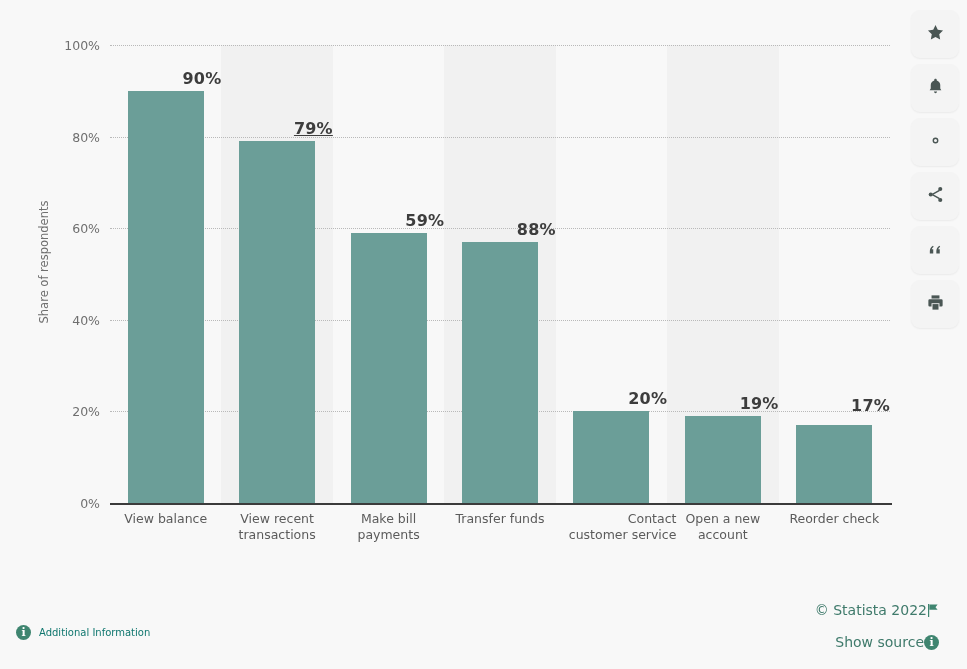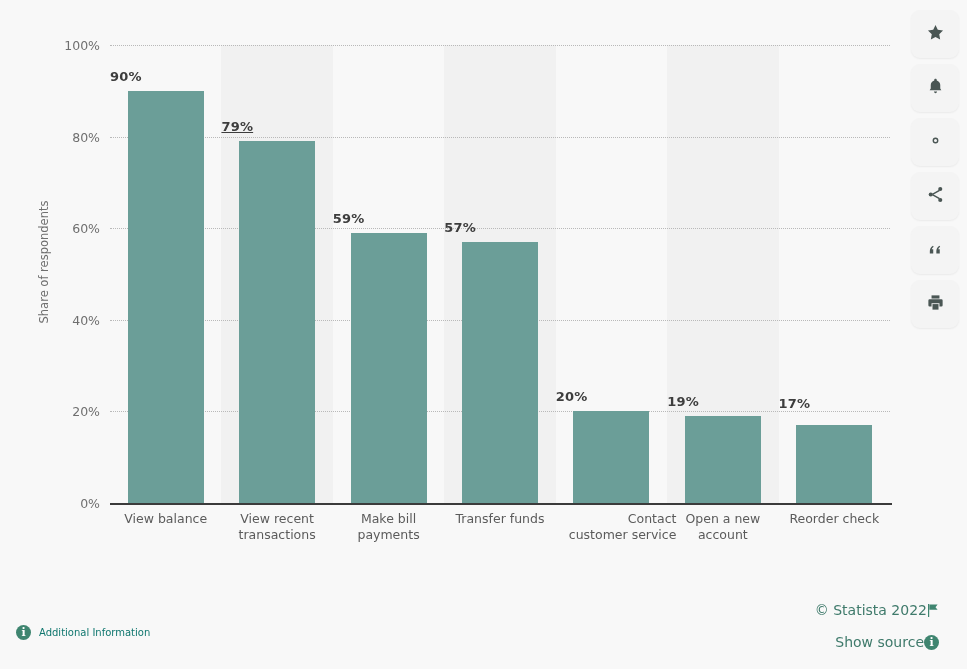--- a/index.html
+++ b/index.html
@@ -45,24 +45,24 @@
     width: 782px; height: 2px;
     background: #3b3b3b;
   }
 
   .bar {
     position: absolute;
     background: #6b9e98;
   }
   .bar-value {
     position: absolute;
-    font-size: 13px;
+    font-size: 16px;
     font-weight: bold;
     color: #3d3d3d;
-    text-align: left;
+    text-align: right;
     letter-spacing: .2px;
   }
 
   .ytick {
     position: absolute;
     right: 0;
     width: 60px;
     text-align: right;
     font-size: 12.5px;
     color: #6f6f6f;
@@ -187,21 +187,21 @@
         <div class="gridline" style="top: 183.2px;"></div>
         <div class="gridline" style="top: 91.6px;"></div>
         <div class="gridline" style="top: 0px;"></div>
         <div class="bar" style="left: 17.7143px; width: 76px; height: 412.2px; top: 45.8px; background: rgb(107, 158, 152);"></div>
         <div class="bar-value" style="left: 0px; width: 111.429px; top: 23.8px;">90%</div>
         <div class="bar" style="left: 129.143px; width: 76px; height: 361.82px; top: 96.18px; background: rgb(107, 158, 152);"></div>
         <div class="bar-value" style="left: 111.429px; width: 111.429px; top: 74.18px; text-decoration: underline;">79%</div>
         <div class="bar" style="left: 240.571px; width: 76px; height: 270.22px; top: 187.78px; background: rgb(107, 158, 152);"></div>
         <div class="bar-value" style="left: 222.857px; width: 111.429px; top: 165.78px;">59%</div>
         <div class="bar" style="left: 352px; width: 76px; height: 261.06px; top: 196.94px; background: rgb(107, 158, 152);"></div>
-        <div class="bar-value" style="left: 334.286px; width: 111.429px; top: 174.94px;">57%</div>
+        <div class="bar-value" style="left: 334.286px; width: 111.429px; top: 174.94px;">88%</div>
         <div class="bar" style="left: 463.429px; width: 76px; height: 91.6px; top: 366.4px; background: rgb(107, 158, 152);"></div>
         <div class="bar-value" style="left: 445.714px; width: 111.429px; top: 344.4px;">20%</div>
         <div class="bar" style="left: 574.857px; width: 76px; height: 87.02px; top: 370.98px; background: rgb(107, 158, 152);"></div>
         <div class="bar-value" style="left: 557.143px; width: 111.429px; top: 348.98px;">19%</div>
         <div class="bar" style="left: 686.286px; width: 76px; height: 77.86px; top: 380.14px; background: rgb(107, 158, 152);"></div>
         <div class="bar-value" style="left: 668.571px; width: 111.429px; top: 351px;">17%</div>
       </div>
 
     <div id="baseline"></div>
 

